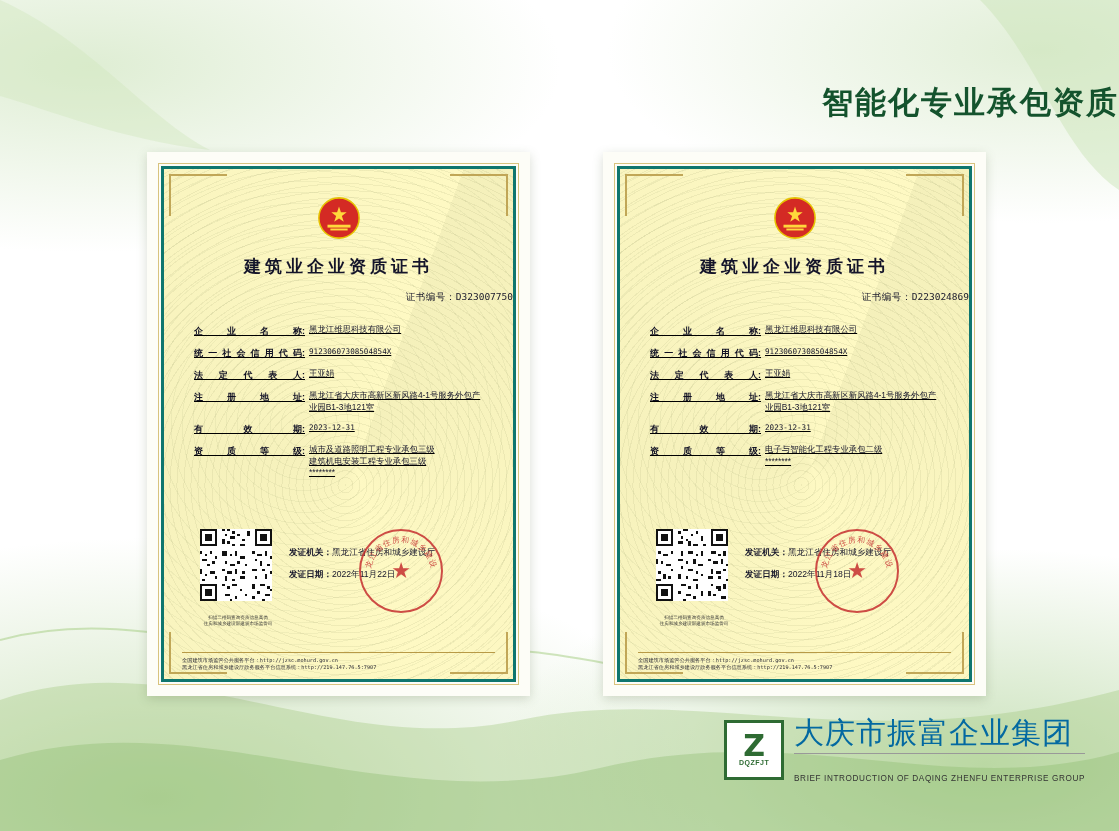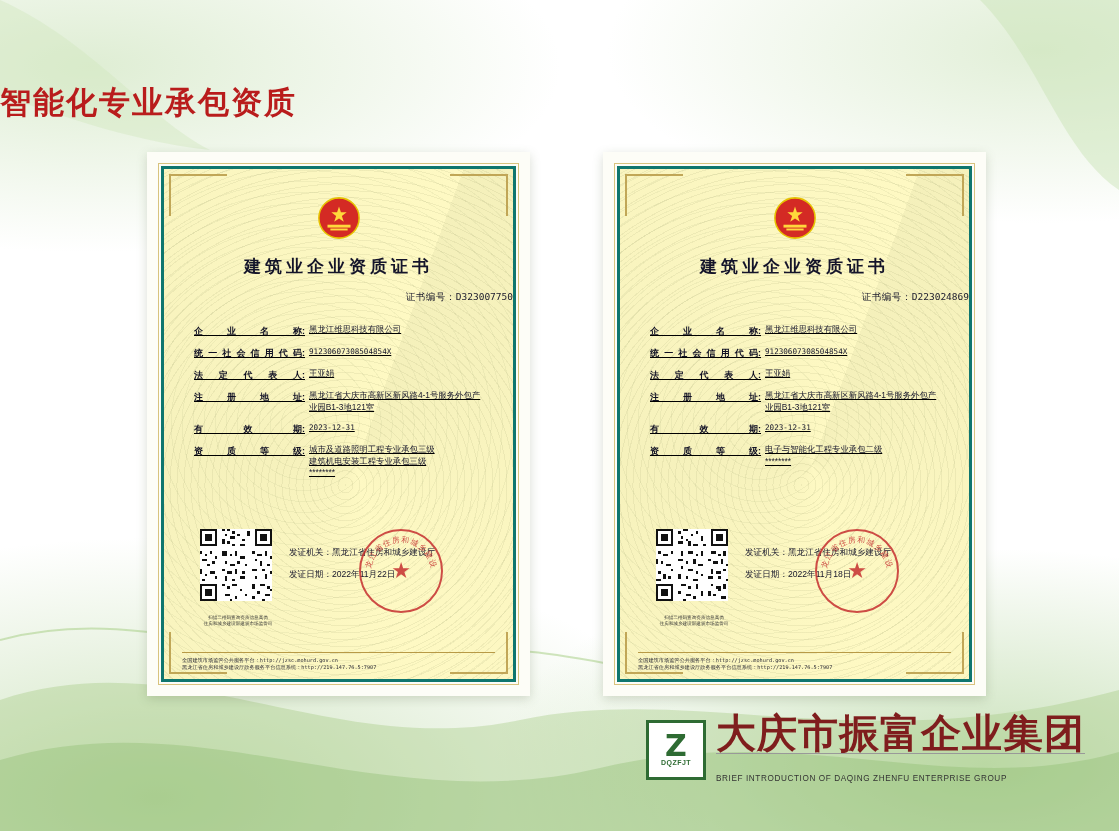--- a/index.html
+++ b/index.html
@@ -20,24 +20,24 @@
       radial-gradient(ellipse 760px 300px at 8% 8%, rgba(196,223,176,0.55) 0%, rgba(196,223,176,0) 62%),
       radial-gradient(ellipse 700px 280px at 93% 6%, rgba(196,223,176,0.50) 0%, rgba(196,223,176,0) 62%),
       linear-gradient(#ffffff,#ffffff);
     z-index:0;
   }
   .bg-swoosh {
     position:absolute; z-index:0; pointer-events:none;
   }
   .page-title {
     position:absolute; top:82px; left:0; width:100%;
-    text-align:left;
+    text-align:right;
     font-size:31px; font-weight:bold;
     letter-spacing:2px;
-    color:#b91c1c;
+    color:#14532d;
     z-index:5;
   }
 
   
   .cert {
     position:absolute;
     top:152px;
     width:383px; height:544px;
     background:#fdfdf7;
     box-shadow:0 3px 10px rgba(80,100,60,0.22);
@@ -120,21 +120,21 @@
     position:absolute; left:22px; bottom:52px;
     width:104px; text-align:center;
     font-size:4.6px; color:#333; line-height:6px;
   }
 
   .issuer-block {
     position:absolute; right:24px; bottom:88px;
     text-align:left; width:200px;
   }
   .issuer-line { font-size:8.6px; color:#15152a; margin-bottom:10px; white-space:nowrap; }
-  .issuer-line b { font-weight:normal; }
+  .issuer-line b { font-weight:bold; }
 
   .seal {
     position:absolute;
     right:70px; bottom:66px;
     width:84px; height:84px;
     border:2.4px solid #c4282a;
     border-radius:50%;
     opacity:.82;
     color:#c4282a;
     z-index:3;
@@ -170,21 +170,21 @@
     background:#ffffff;
   }
   .logo-mark .z {
     font-size:30px; font-weight:bold; color:#2e6b33;
     line-height:26px; font-family:"DejaVu Sans", sans-serif;
   }
   .logo-mark .abbr {
     font-size:7px; font-weight:bold; color:#2e6b33; letter-spacing:.5px;
   }
   .logo-text .cn {
-    font-size:40px; font-weight:bold; color:#7f1d1d; letter-spacing:1px; line-height:34px;
+    font-size:30px; font-weight:normal; color:#0369a1; letter-spacing:1px; line-height:34px;
   }
   .logo-text .en {
     font-size:8.2px; color:#333; letter-spacing:.6px; margin-top:3px;
     border-top:1px solid #999; padding-top:20px;
   }
 </style>
 </head>
 <body>
 
 <div class="bg"></div>

